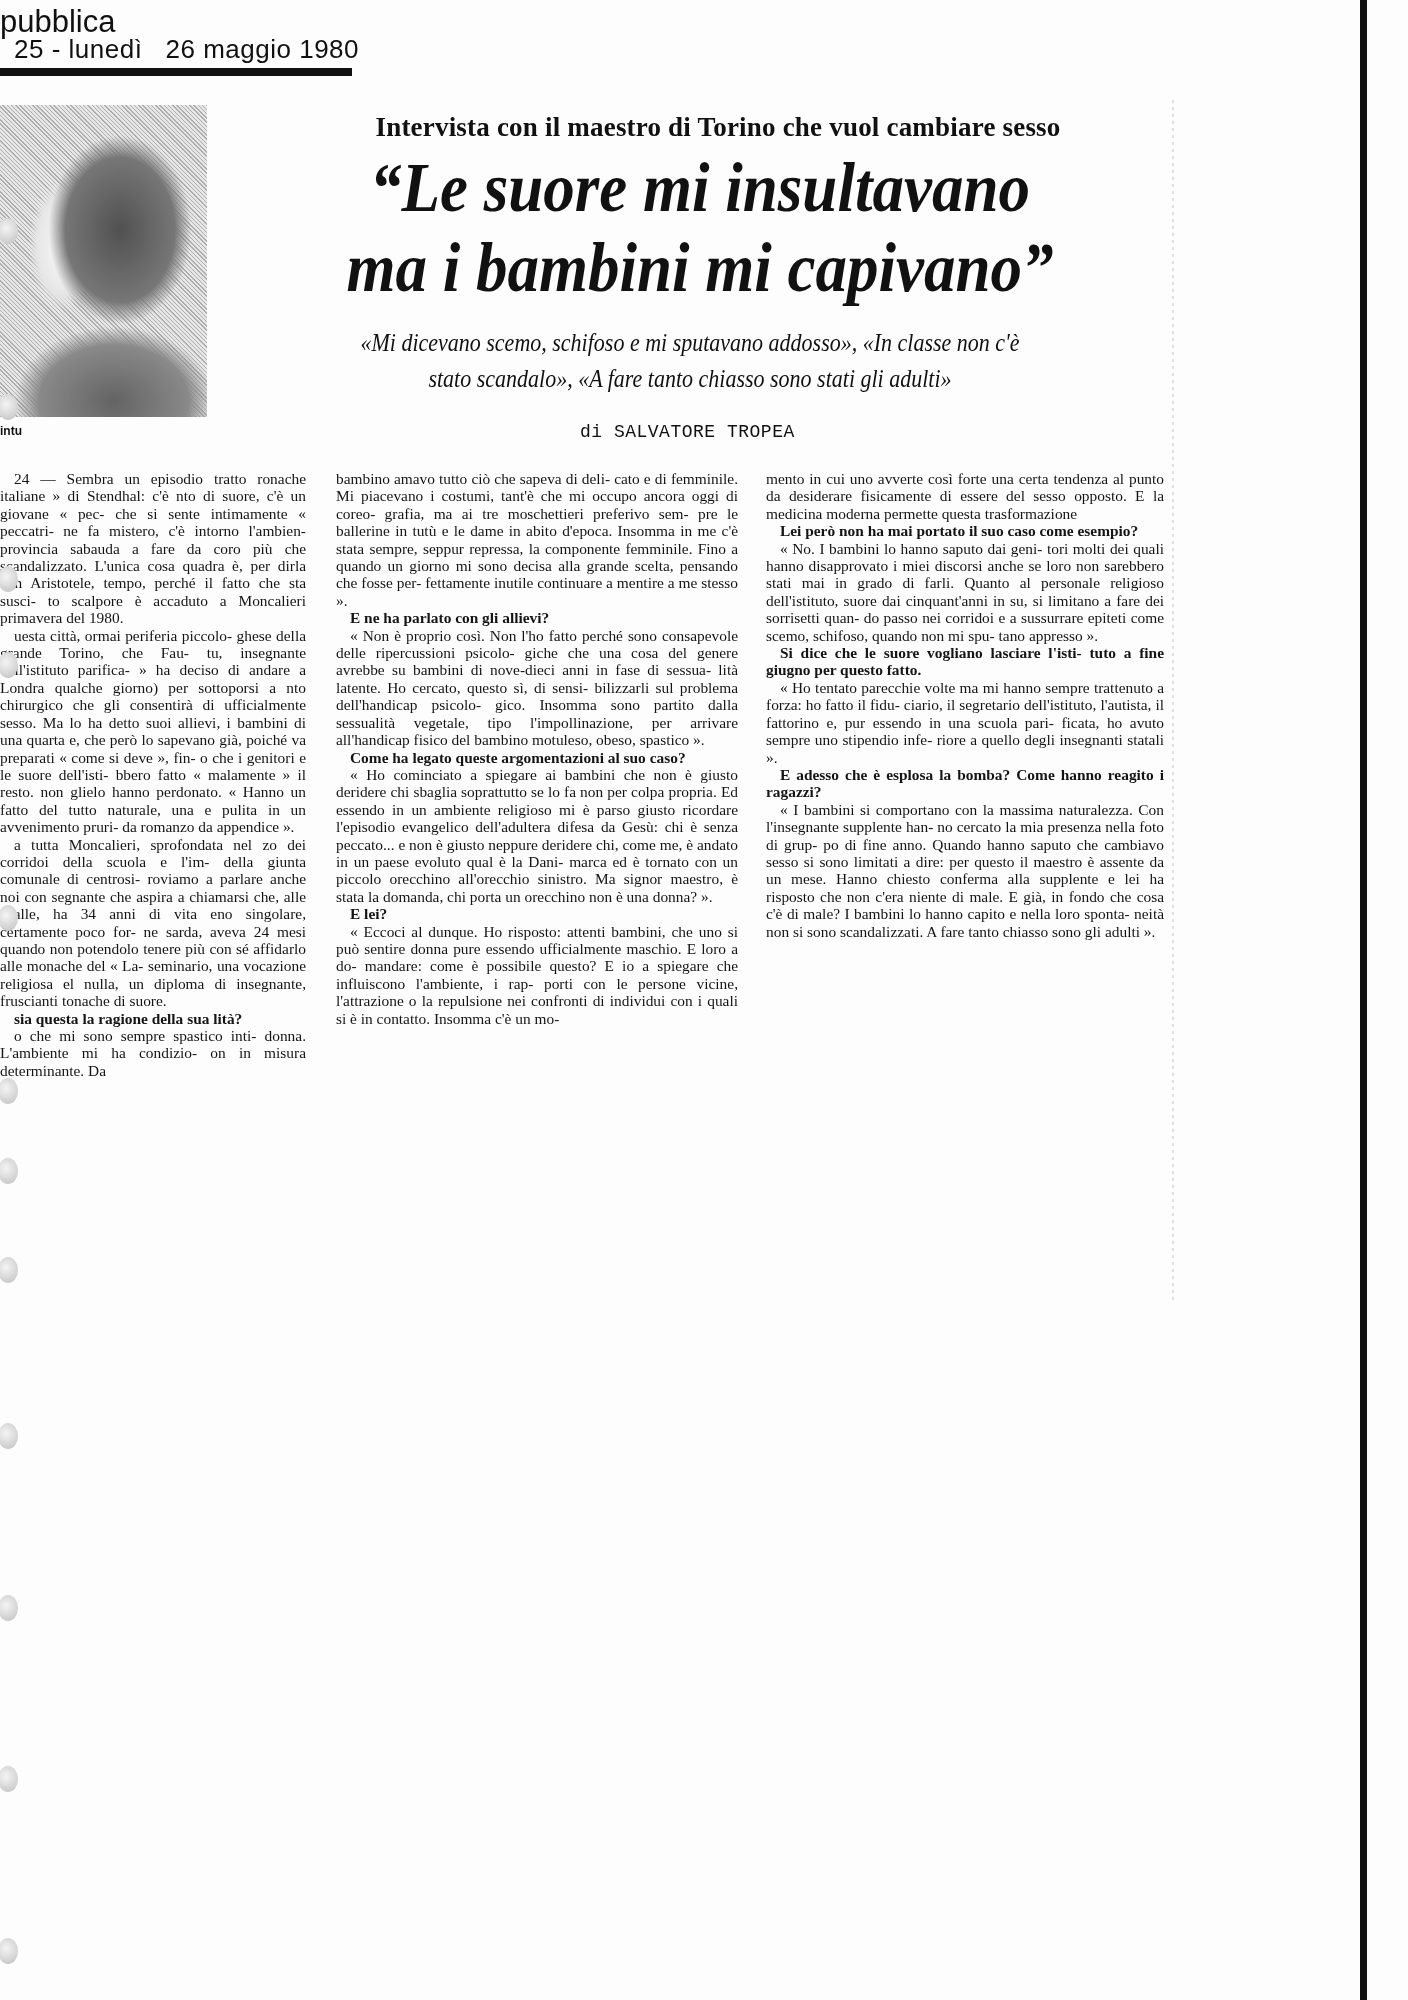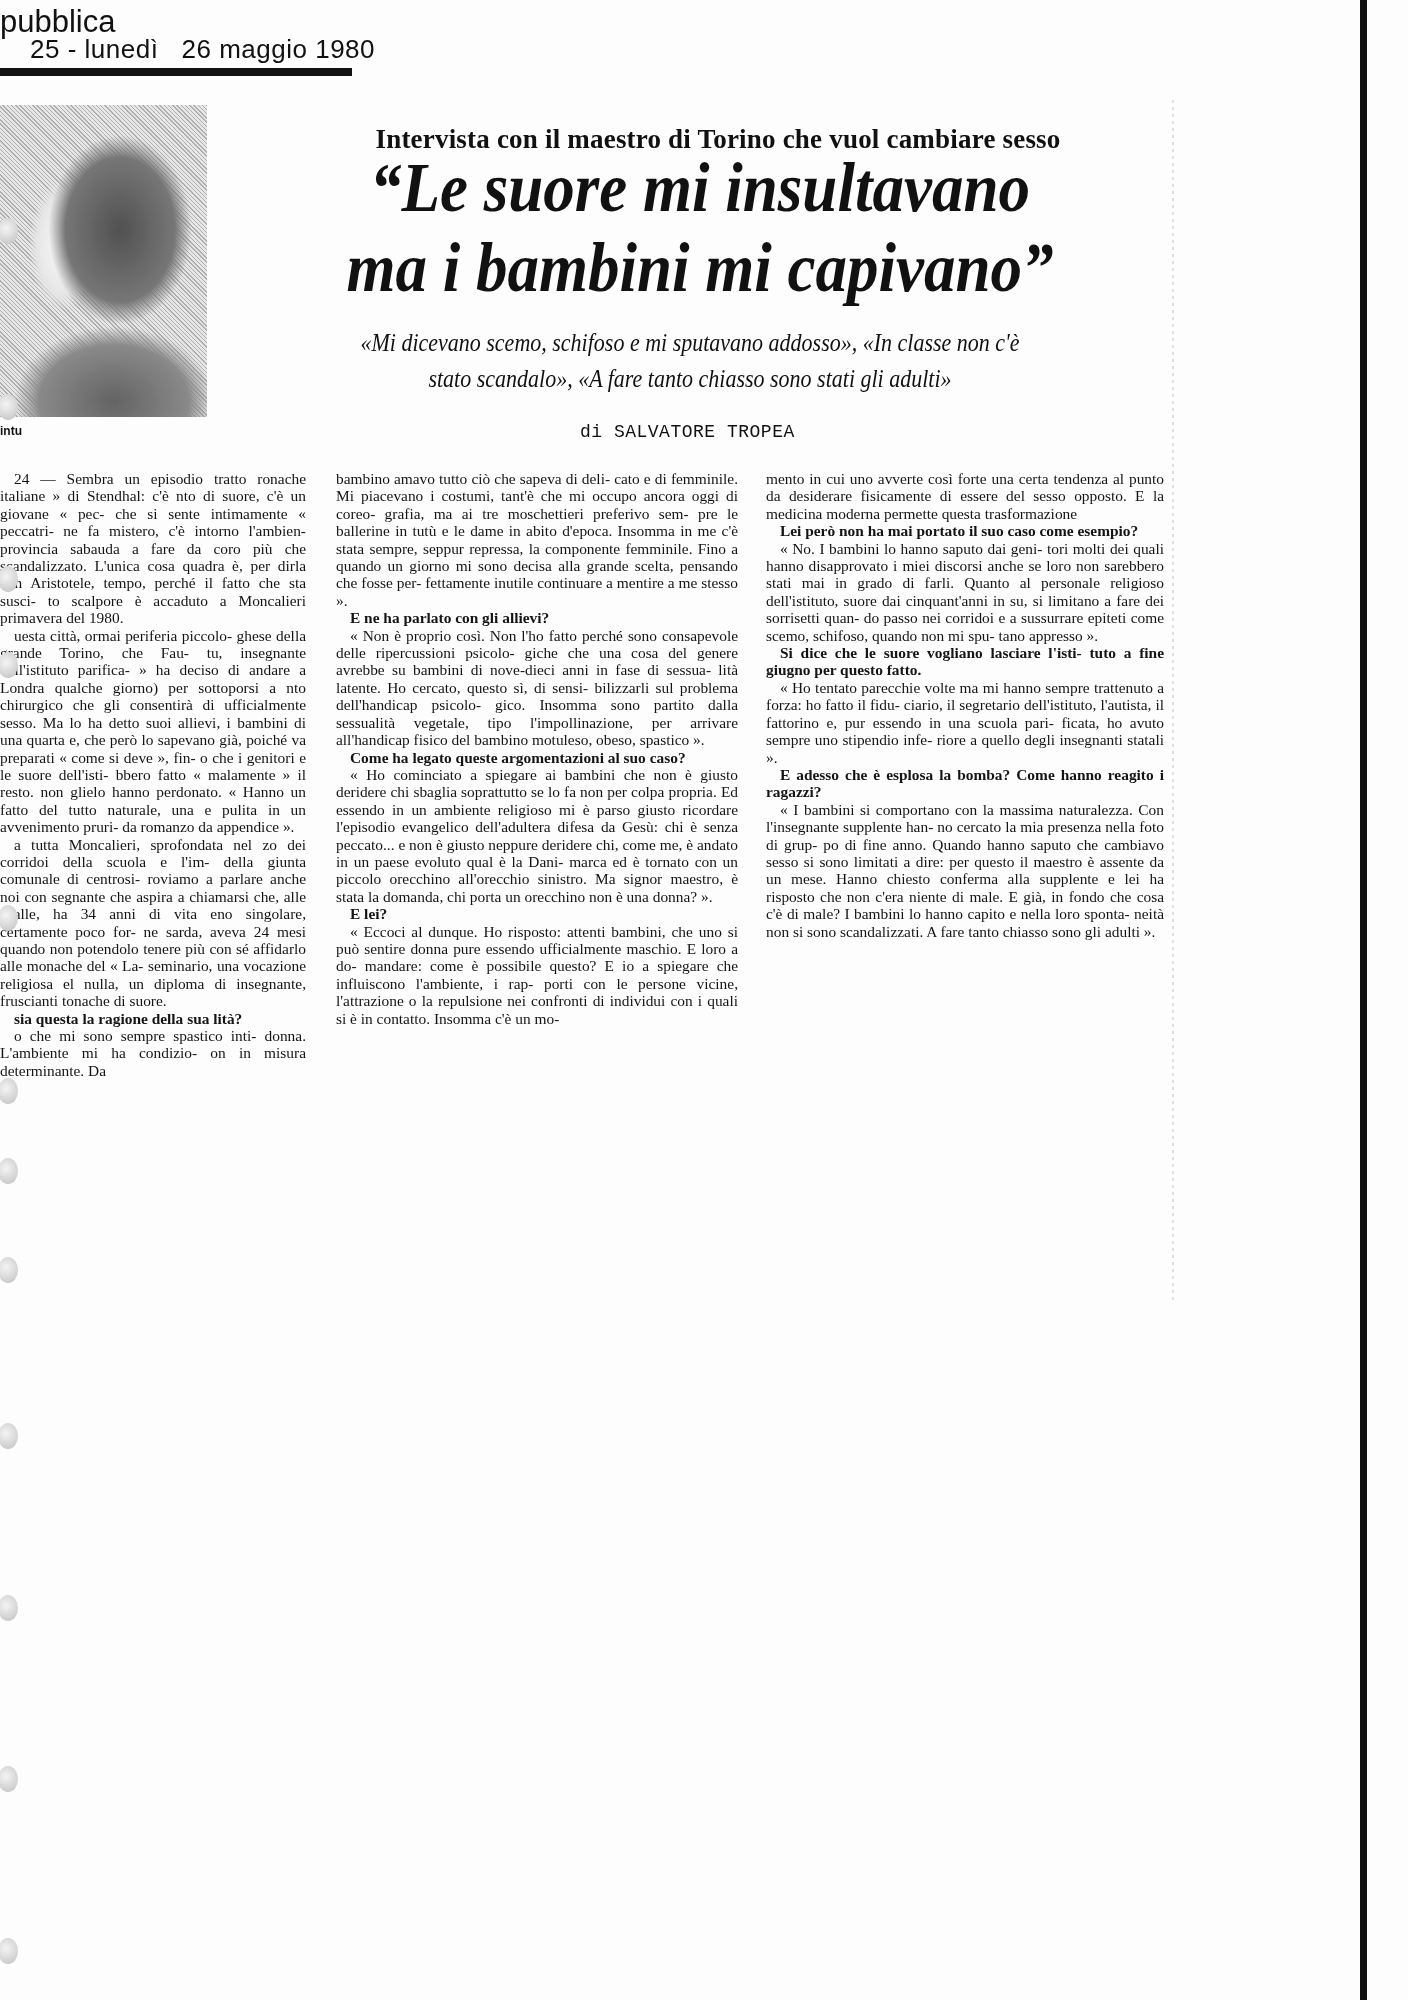--- a/index.html
+++ b/index.html
@@ -3,36 +3,36 @@
 <meta charset="utf-8">
 <style>
   html, body { margin:0; padding:0; }
   body {
     width:1408px; height:2000px; position:relative; overflow:hidden;
     background:#fdfdfd; color:#111;
     font-family:"Liberation Serif", serif;
   }
   .abs { position:absolute; }
   .masthead { left:0; top:4px; font-family:"Liberation Sans", sans-serif; font-size:31px; color:#111; }
-  .dateline { left:0; top:34px; font-family:"Liberation Sans", sans-serif; font-size:26px; letter-spacing:0.5px; white-space:pre; padding-left:30px; }
+  .dateline { left:0; top:34px; font-family:"Liberation Sans", sans-serif; font-size:26px; letter-spacing:0.5px; white-space:pre; padding-left:14px; }
   .topline { left:0; top:68px; width:352px; height:8px; background:#111; }
   .rbar { left:1360px; top:0; width:7px; height:2000px; background:#111; }
   .clip-edge { left:1172px; top:100px; width:2px; height:1200px; background:repeating-linear-gradient(#ccc 0 3px, transparent 3px 7px); opacity:.6; }
 
   .photo { left:0; top:105px; width:207px; height:312px;
     background:
       radial-gradient(ellipse 48% 42% at 58% 40%, #555 0%, #777 55%, transparent 72%),
       radial-gradient(ellipse 20% 26% at 30% 45%, #eee 0%, #ddd 60%, transparent 80%),
       radial-gradient(ellipse 60% 30% at 55% 95%, #666 0%, #888 60%, transparent 80%),
       repeating-linear-gradient(45deg, #aaa 0 1px, #ddd 1px 3px);
     filter: contrast(1.1);
   }
   .photo-caption { left:0; top:424px; font-family:"Liberation Sans", sans-serif; font-size:12px; font-weight:bold; }
 
-  .kicker { left:288px; top:124px; width:860px; text-align:center; font-family:"Liberation Serif", serif; font-weight:bold; font-size:27px; letter-spacing:0.2px; }
+  .kicker { left:288px; top:112px; width:860px; text-align:center; font-family:"Liberation Serif", serif; font-weight:bold; font-size:27px; letter-spacing:0.2px; }
   .headline { left:220px; top:148px; width:960px; text-align:center; font-family:"Liberation Serif", serif; font-style:italic; font-weight:bold; font-size:70px; line-height:80px; transform:scaleX(0.9); transform-origin:center; }
   .subhead { left:230px; top:325px; width:920px; text-align:center; font-style:italic; font-size:25px; line-height:36px; transform:scaleX(0.88); transform-origin:center; }
   .byline { left:580px; top:422px; font-family:Liberation Mono, monospace; font-size:18px; letter-spacing:0.5px; }
 
   .col { top:470px; font-family:"Liberation Serif", serif; font-size:15.4px; line-height:17.4px; text-align:justify; color:#141414; }
   .col p { margin:0; text-indent:0; }
   .col p.ind { text-indent:14px; }
   .col p.q { font-weight:bold; text-indent:14px; }
   .col1 { left:0; width:306px; }
   .col2 { left:336px; width:402px; }

